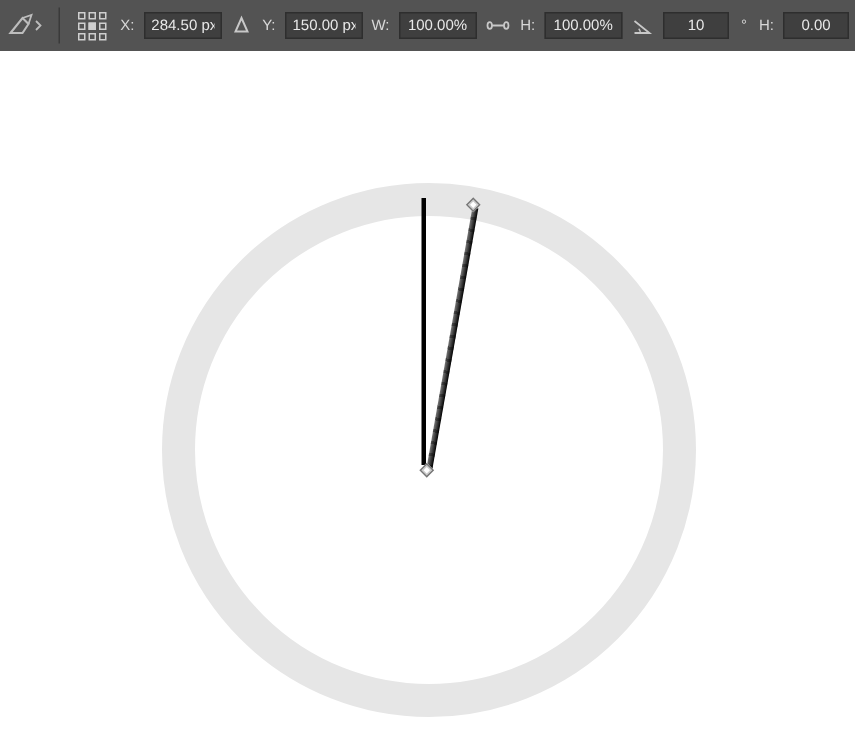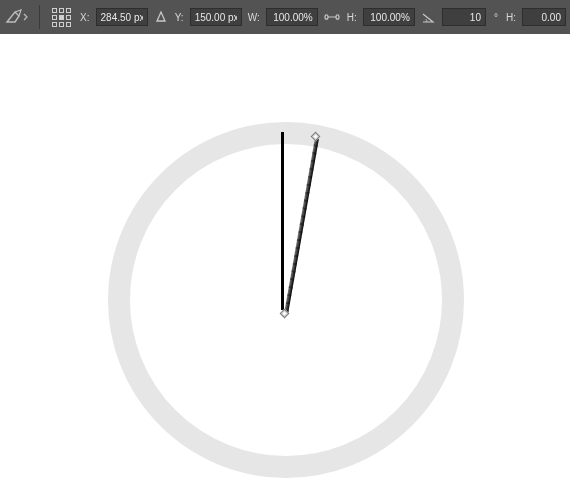--- a/index.html
+++ b/index.html
@@ -60,21 +60,21 @@
       white-space: nowrap;
     }
     .field {
       background: #3f3f3f;
       border: 1px solid #2e2e2e;
       color: #e8e8e8;
       font-size: 10px;
       padding: 2px 4px;
       height: 18px;
       width: 52px;
-      text-align: right;
+      text-align: center;
       font-family: inherit;
     }
     .field.narrow { width: 44px; }
     .link-icon {
       width: 18px;
       height: 18px;
       display: inline-flex;
       align-items: center;
       justify-content: center;
     }

